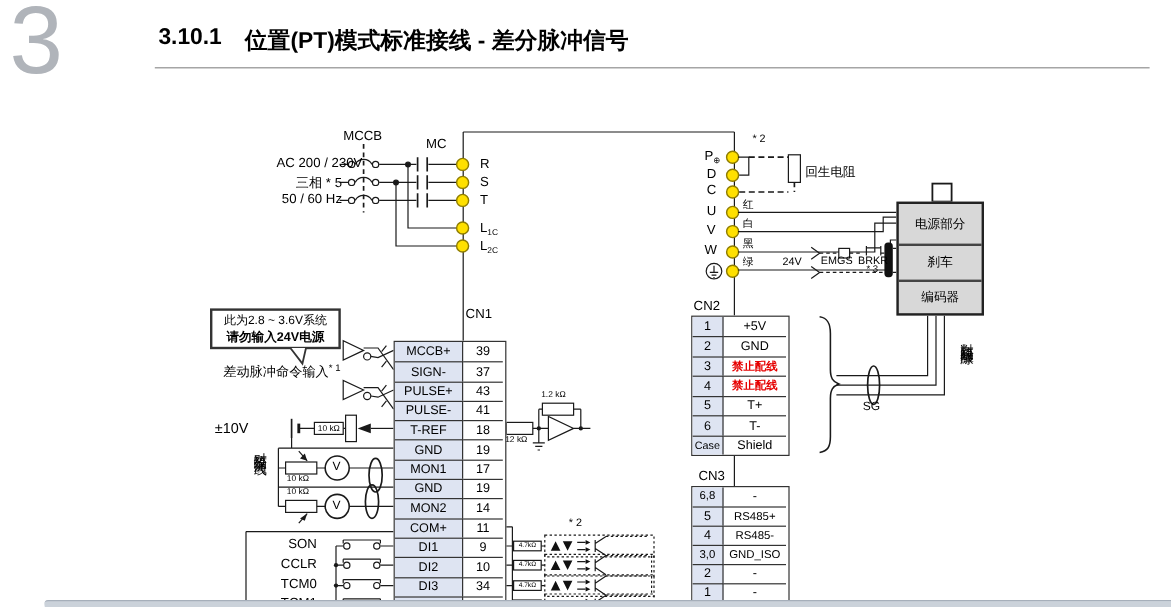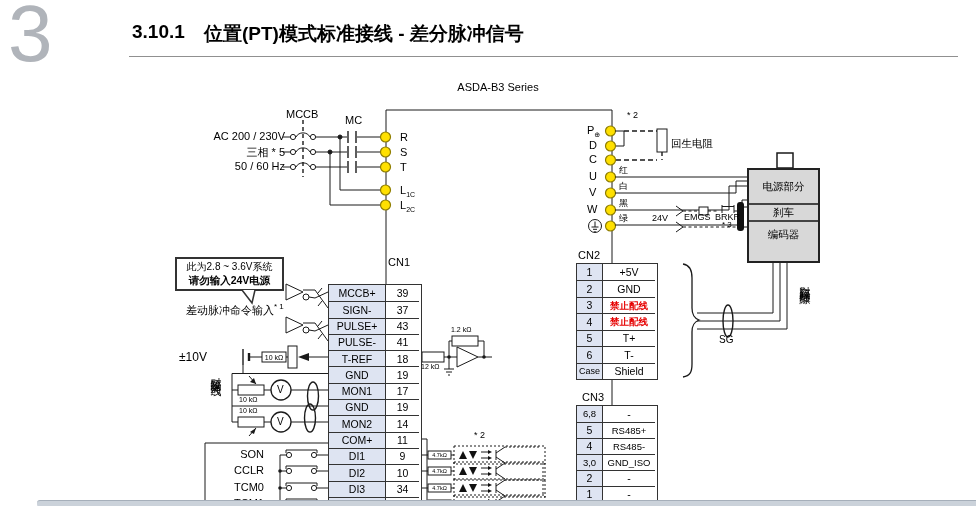--- a/index.html
+++ b/index.html
@@ -222,28 +222,27 @@
  </g>
 </svg>
 
 <div class="a chapter" style="left:8px;top:-6px;">3</div>
 <div class="a h1" style="left:132px;top:21px;">3.10.1</div>
 <div class="a h1" style="left:204px;top:21px;">位置(PT)模式标准接线 - 差分脉冲信号</div>
 <div class="a" style="left:129px;top:56px;width:829px;height:1px;background:#909090;"></div>
 <div class="scrollbar"></div>
 
 <div class="a" style="left:420px;top:81px;width:156px;text-align:center;font-size:11px;line-height:13px;">
-  <div>ASDA-B3 Series</div>
-</div>
-
-<div class="a" style="left:185px;top:130px;width:100px;text-align:right;font-size:11px;">AC 200 / 230V</div>
+</div>
+
+<div class="a" style="left:202px;top:130px;width:100px;text-align:right;font-size:11px;">AC 200 / 230V</div>
 <div class="a" style="left:185px;top:145px;width:100px;text-align:right;font-size:11px;">三相 * 5</div>
 <div class="a" style="left:185px;top:160px;width:100px;text-align:right;font-size:11px;">50 / 60 Hz</div>
 <div class="a" style="left:286px;top:108px;font-size:11px;">MCCB</div>
-<div class="a" style="left:345px;top:114px;font-size:11px;">MC</div>
+<div class="a" style="left:355px;top:114px;font-size:11px;">MC</div>
 
 <div class="a" style="left:400px;top:131px;font-size:11px;"><span>R</span><sub class="t"></sub></div>
 <div class="a" style="left:400px;top:146px;font-size:11px;"><span>S</span><sub class="t"></sub></div>
 <div class="a" style="left:400px;top:161px;font-size:11px;"><span>T</span><sub class="t"></sub></div>
 <div class="a" style="left:400px;top:184px;font-size:11px;"><span>L</span><sub class="t">1C</sub></div>
 <div class="a" style="left:400px;top:199px;font-size:11px;"><span>L</span><sub class="t">2C</sub></div>
 
 <div class="a" style="left:587px;top:124px;font-size:11px;"><span>P</span><sub class="t">⊕</sub></div>
 <div class="a" style="left:589px;top:139px;font-size:11px;">D</div>
 <div class="a" style="left:589px;top:153px;font-size:11px;">C</div>
@@ -258,21 +257,21 @@
 <div class="a small9" style="left:619px;top:197px;">黑</div>
 <div class="a small9" style="left:619px;top:212px;">绿</div>
 
 <div class="a small9" style="left:652px;top:213px;">24V</div>
 <div class="a small9" style="left:684px;top:212px;">EMGS</div>
 <div class="a small9" style="left:715px;top:212px;">BRKR</div>
 <div class="a" style="left:722px;top:220px;font-size:8px;">* 3</div>
 
 <div class="motorbox">
   <div class="sec" style="height:33px;">电源部分</div>
-  <div class="sec" style="height:17px;border-top:2px solid #444;">刹车</div>
+  <div class="sec" style="height:30px;border-top:2px solid #444;">刹车</div>
   <div class="sec" style="height:27px;border-top:2px solid #444;">编码器</div>
 </div>
 <div class="a vtext" style="left:797px;top:277px;height:70px;">對絞隔離線</div>
 <div class="a" style="left:719px;top:334px;font-size:10px;">SG</div>
 
 <div class="a" style="left:388px;top:256px;font-size:11px;">CN1</div>
 <div class="tbl" style="left:328px;top:284px;width:92px;height:222px;grid-template-columns:57px 33px;grid-auto-rows:16.3px;">
   <div class="c1 shade">MCCB+</div>
     <div>39</div>
   <div class="c1 shade">SIGN-</div>

